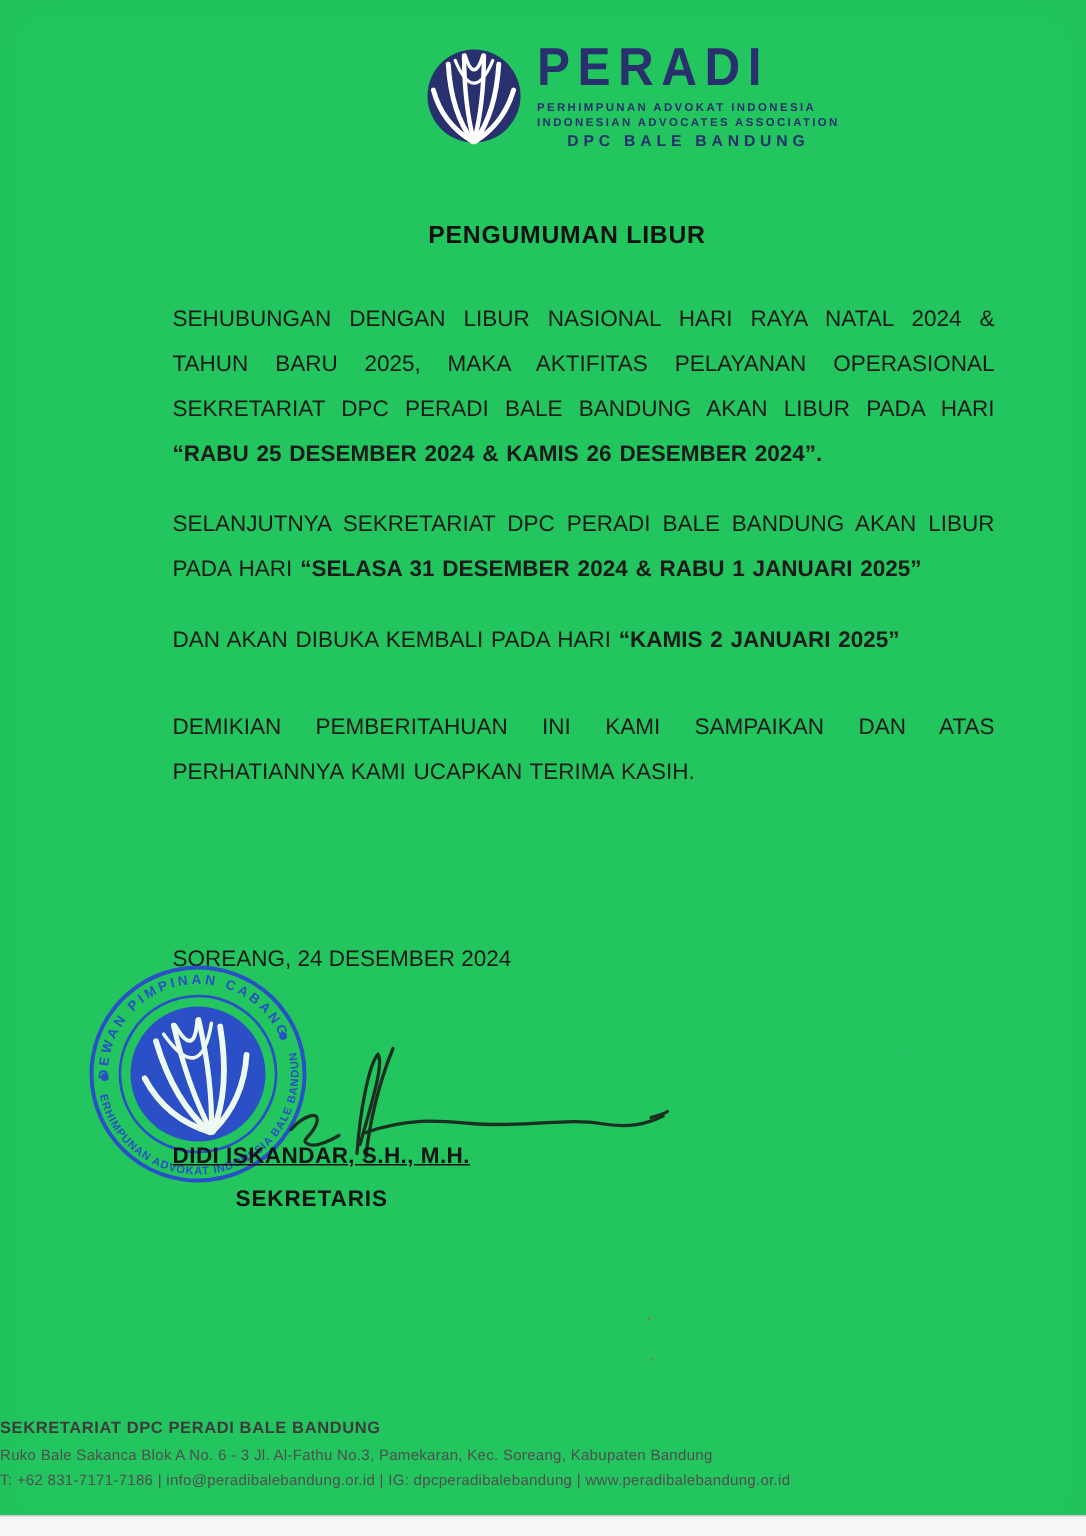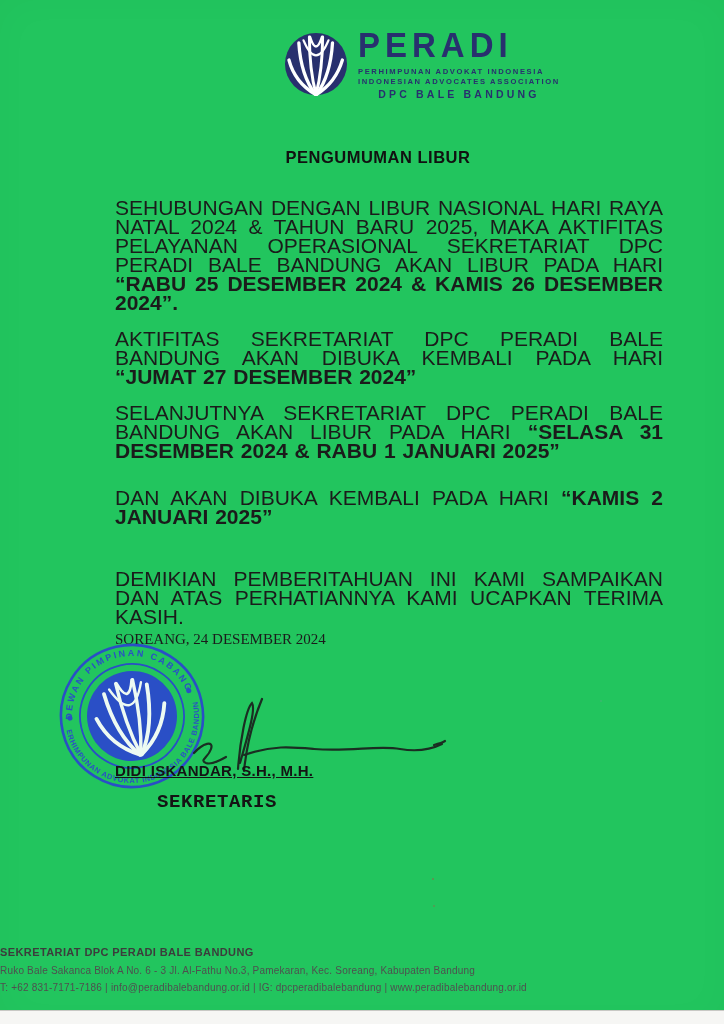--- a/index.html
+++ b/index.html
@@ -18,34 +18,34 @@
   .logo-icon{width:66px;height:66px;display:block;}
   .logo-text{display:flex;flex-direction:column;line-height:1;}
   .brand{font-size:33px;font-weight:700;letter-spacing:5px;color:#28306e;transform:scaleY(1.08);margin-bottom:4px;}
   .sub1,.sub2{font-size:7.6px;font-weight:700;letter-spacing:1.6px;color:#28306e;margin-top:2.5px;}
   .sub3{font-size:10.5px;font-weight:700;letter-spacing:3.2px;color:#28306e;margin-top:4px;text-align:center;}
   
   .doc-title{position:absolute;top:148px;left:0;width:100%;text-align:center;
     font-size:16.5px;font-weight:700;letter-spacing:0.5px;color:#111;padding-left:16px;}
   
   .body-copy{position:absolute;top:198px;left:115px;width:548px;}
-  .para{margin:0 0 17px 0;font-size:21px;line-height:19px;
+  .para{margin:0 0 17px 0;font-size:15px;line-height:30px;
     text-align:justify;text-align-last:left;word-spacing:1px;color:#1b1b1b;}
   .para:nth-child(3){margin-bottom:28px;}
   .para:nth-child(4){margin-bottom:43px;}
   .para:nth-child(5){margin-bottom:24px;}
   .para .b{font-weight:700;}
-  .date-line{position:absolute;top:631px;left:115px;font-size:15px;color:#1b1b1b;font-family:Liberation Serif, serif;}
+  .date-line{position:absolute;top:631px;left:115px;font-size:15px;color:#1b1b1b;}
   
   .stamp{position:absolute;top:638px;left:54px;width:156px;height:156px;opacity:0.92;}
   .signature{position:absolute;top:693px;left:188px;width:262px;height:84px;}
   .sig-name{position:absolute;top:762px;left:115px;font-size:15px;font-weight:700;
     text-decoration:underline;letter-spacing:0.3px;color:#141414;}
-  .sig-role{position:absolute;top:791px;left:157px;font-size:19px;font-weight:700;
-    letter-spacing:0.6px;color:#141414;font-family:Liberation Mono, monospace;}
+  .sig-role{position:absolute;top:791px;left:157px;font-size:15px;font-weight:700;
+    letter-spacing:0.6px;color:#141414;}
   
   .footer{position:absolute;top:946px;left:0;width:100%;color:#4f4f4f;}
   .footer .f-title{font-size:11px;font-weight:700;letter-spacing:0.4px;color:#3c3c3c;margin-bottom:4px;}
   .footer .f-line{font-size:10px;line-height:17px;letter-spacing:0.2px;}
   .scan-edge{position:absolute;bottom:0;left:0;width:100%;height:13px;
     background:#f6f6f4;border-top:1.5px solid #c8c8c4;}
   .speck{position:absolute;width:2px;height:2px;border-radius:50%;}
 </style>
 </head>
 <body>
@@ -71,21 +71,20 @@
       <span class="sub1">PERHIMPUNAN ADVOKAT INDONESIA</span>
       <span class="sub2">INDONESIAN ADVOCATES ASSOCIATION</span>
       <span class="sub3">DPC BALE BANDUNG</span>
     </div>
   </div>
 
   <div class="doc-title">PENGUMUMAN LIBUR</div>
 
   <div class="body-copy">
       <p class="para"><span>SEHUBUNGAN DENGAN LIBUR NASIONAL HARI RAYA NATAL 2024 &amp; TAHUN BARU 2025, MAKA AKTIFITAS PELAYANAN OPERASIONAL SEKRETARIAT DPC PERADI BALE BANDUNG AKAN LIBUR PADA HARI </span><span class="b">“RABU 25 DESEMBER 2024 &amp; KAMIS 26 DESEMBER 2024”.</span></p>
-      <p class="para"><span>AKTIFITAS SEKRETARIAT DPC PERADI BALE BANDUNG AKAN DIBUKA KEMBALI PADA HARI </span><span class="b">“JUMAT 27 DESEMBER 2024”</span></p>
       <p class="para"><span>SELANJUTNYA SEKRETARIAT DPC PERADI BALE BANDUNG AKAN LIBUR PADA HARI </span><span class="b">“SELASA 31 DESEMBER 2024 &amp; RABU 1 JANUARI 2025”</span></p>
       <p class="para"><span>DAN AKAN DIBUKA KEMBALI PADA HARI </span><span class="b">“KAMIS 2 JANUARI 2025”</span></p>
       <p class="para"><span>DEMIKIAN PEMBERITAHUAN INI KAMI SAMPAIKAN DAN ATAS PERHATIANNYA KAMI UCAPKAN TERIMA KASIH.</span></p>
     </div>
 
   <div class="date-line">SOREANG, 24 DESEMBER 2024</div>
 
   <svg class="stamp" viewBox="0 0 156 156">
     <g transform="rotate(-13 78 78)" fill="none" stroke="#2b45cf">
       <circle cx="78" cy="78" r="71" stroke-width="2.6"></circle>

